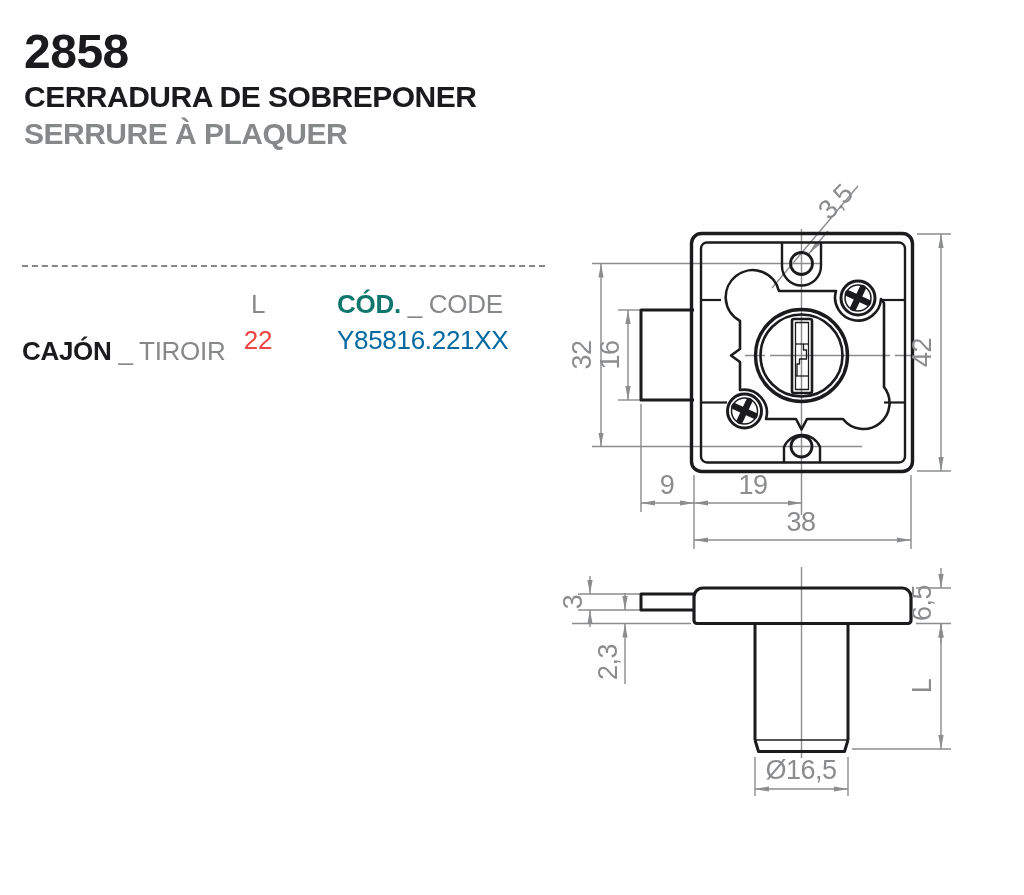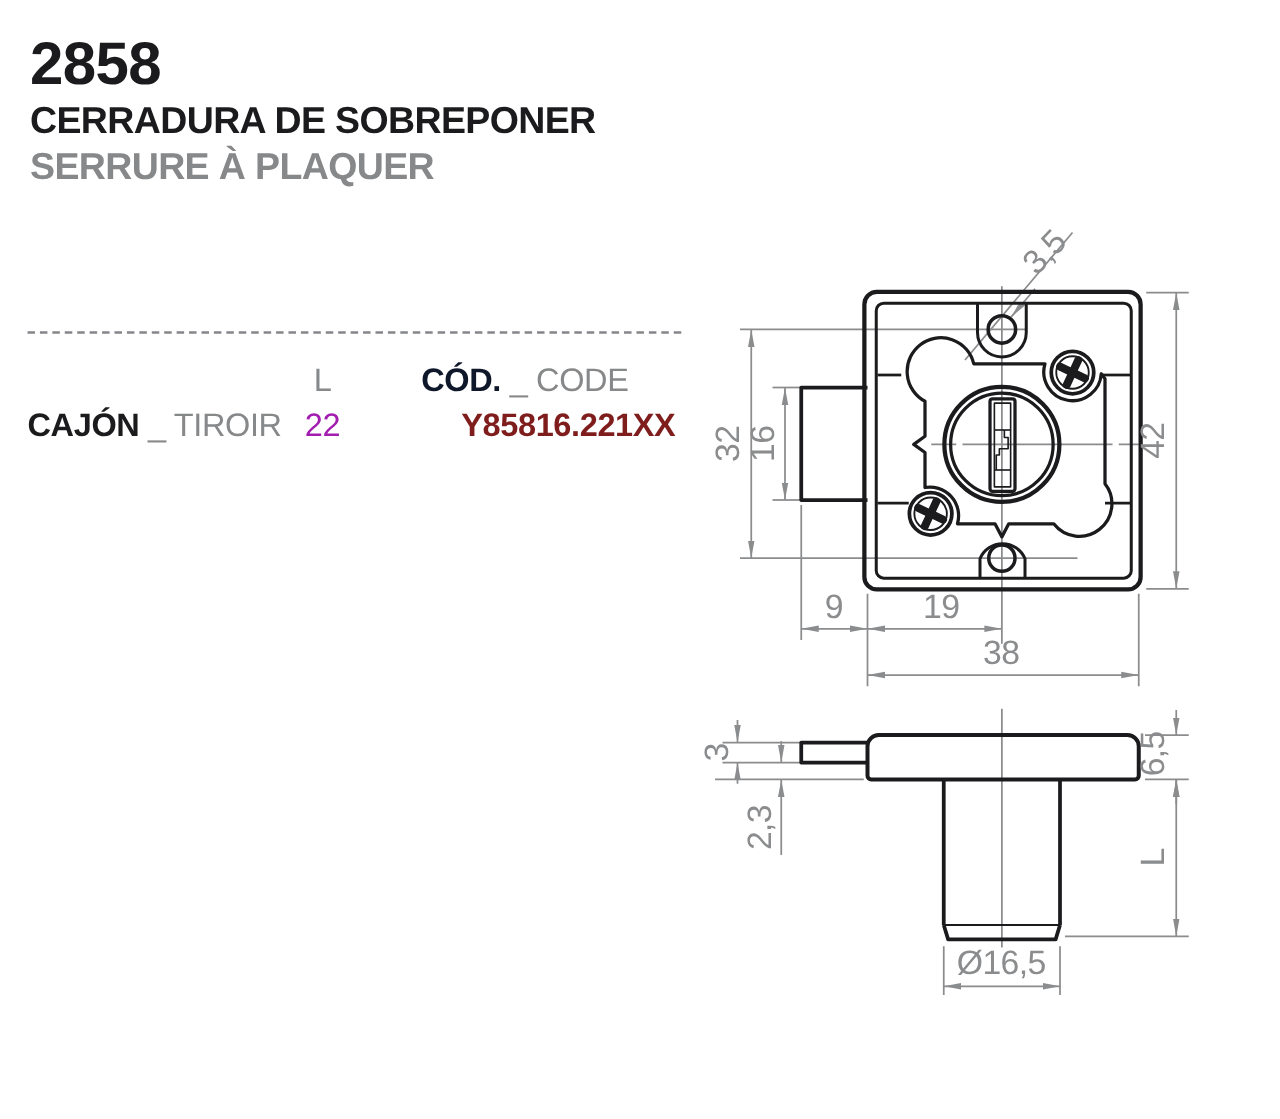--- a/index.html
+++ b/index.html
@@ -22,27 +22,27 @@
     letter-spacing:-0.5px;
     text-align:center;
   }
   .sep{
     left:22px;top:265px;width:523px;height:0;
     border-top:2.4px dashed #85868a;
   }
   .th-l{left:234px;top:289px;width:48px;text-align:center;
     font-size:26px;color:#87888a;letter-spacing:-0.3px;}
   .th-cod{left:337px;top:289px;font-size:26px;color:#87888a;letter-spacing:-0.3px;}
-  .th-cod b{color:#0f172a;font-weight:700;}
-  .td-name{left:22px;top:325px;font-size:26px;color:#87888a;letter-spacing:-0.3px;}
+  .th-cod b{color:#0f766e;font-weight:700;}
+  .td-name{left:22px;top:336px;font-size:26px;color:#87888a;letter-spacing:-0.3px;}
   .td-name b{color:#1b1b1d;font-weight:700;}
   .td-l{left:234px;top:325px;width:48px;text-align:center;
-    font-size:26px;color:#a21caf;letter-spacing:-0.3px;}
-  .td-code{left:337px;top:325px;font-size:26px;font-weight:700;color:#7f1d1d;
-    letter-spacing:-0.3px;margin-left:32px;}
+    font-size:26px;color:#ef4444;letter-spacing:-0.3px;}
+  .td-code{left:337px;top:325px;font-size:26px;font-weight:400;color:#0369a1;
+    letter-spacing:-0.3px;}
   svg text{
     font-family:"Liberation Sans","DejaVu Sans",sans-serif;
     font-size:27px;fill:#8b8c8e;letter-spacing:-0.5px;
   }
 </style>
 </head>
 <body>
 
 <div class="abs product-number">2858</div>
 <div class="abs title-primary">CERRADURA DE SOBREPONER</div>

